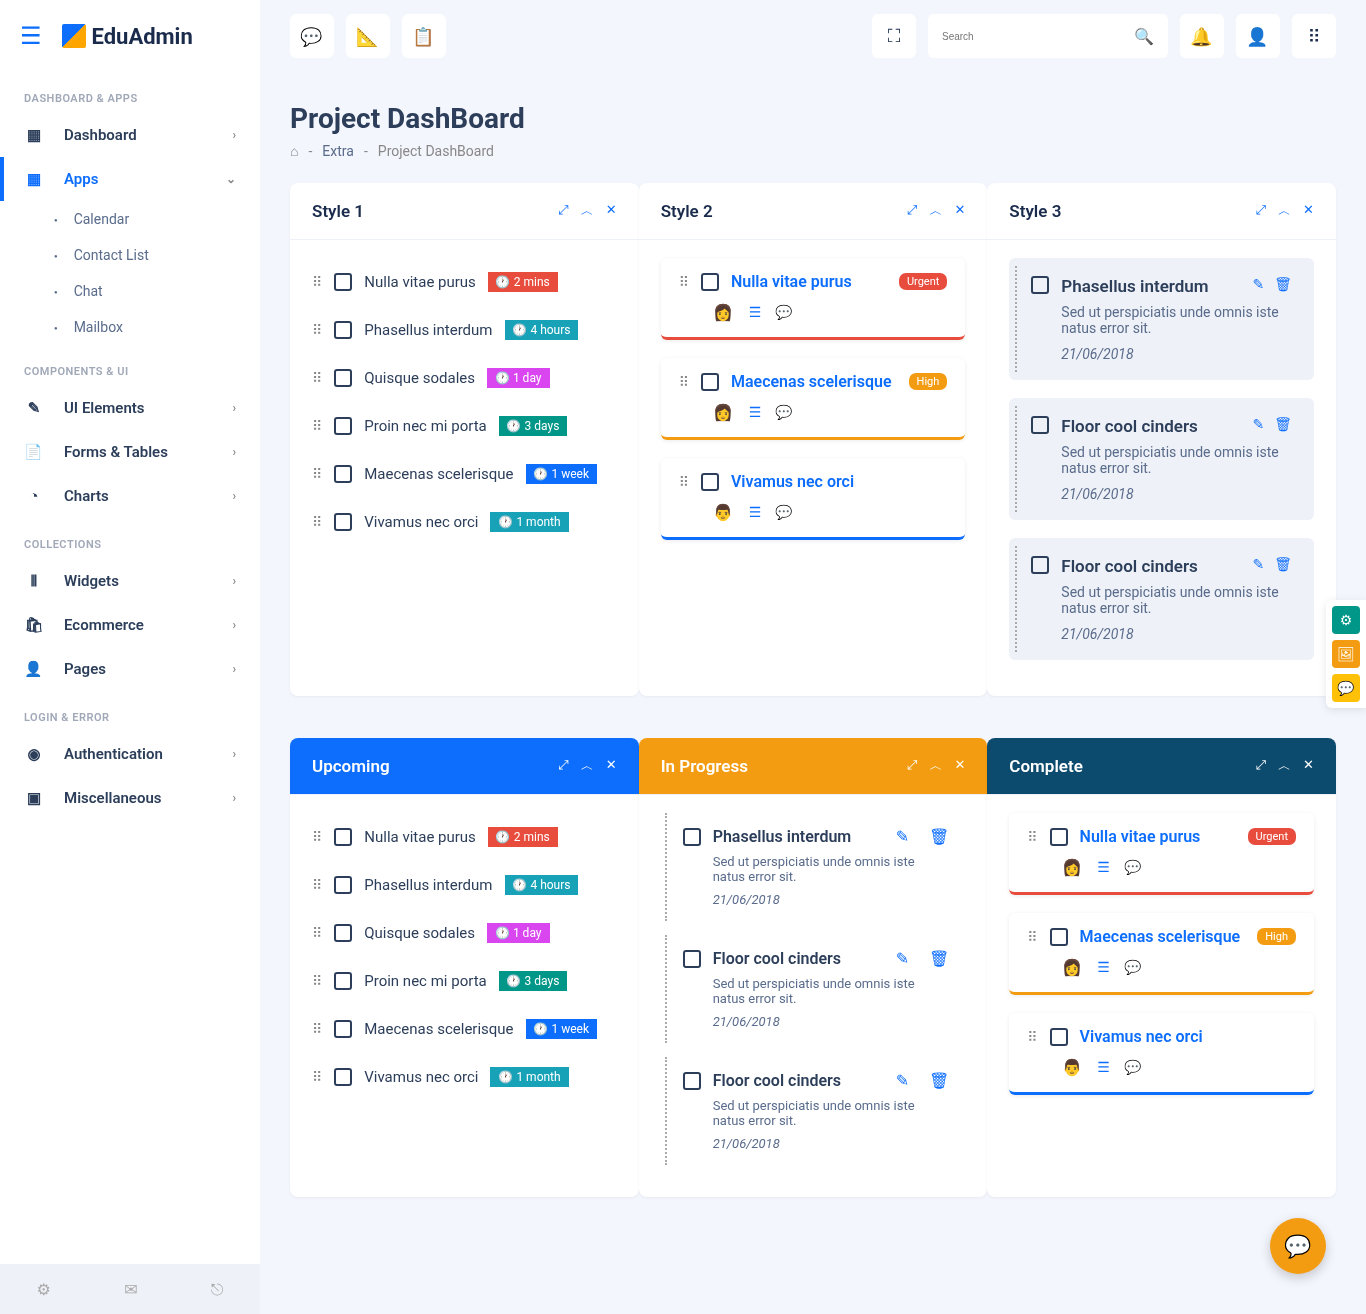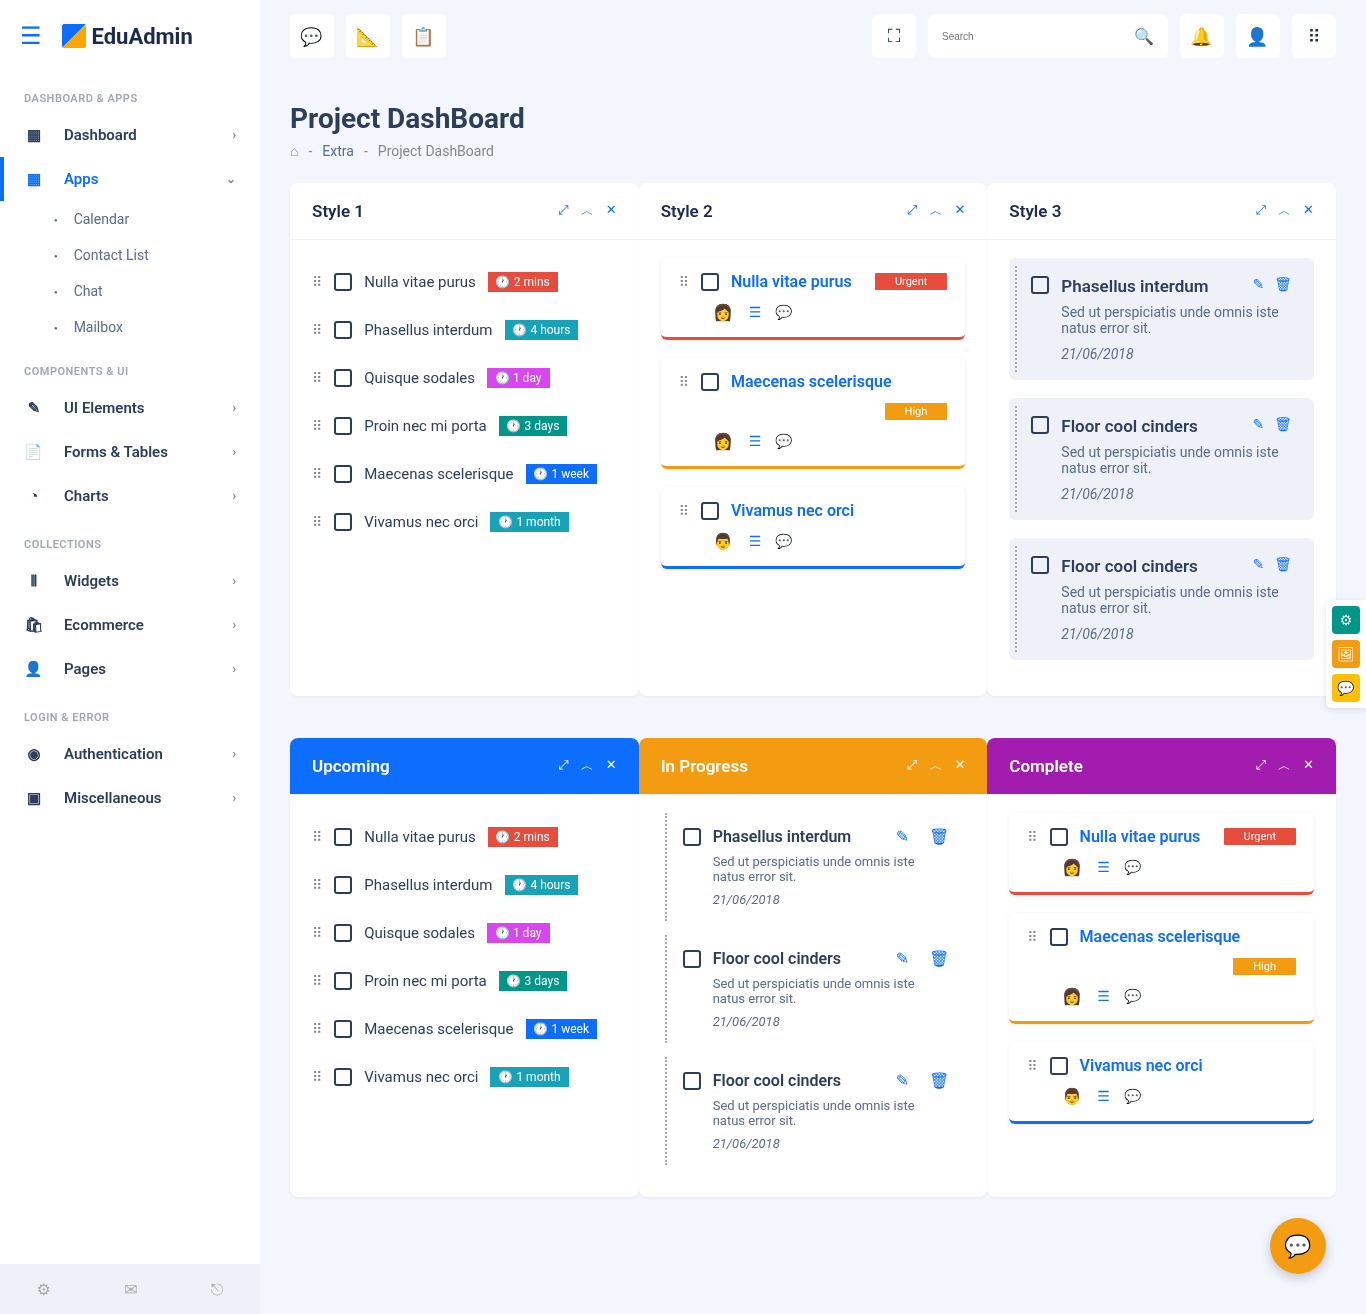--- a/index.html
+++ b/index.html
@@ -27,21 +27,21 @@
 .sub-bullet { font-size: 6px; }
 .main { margin-left: 260px; margin-top: 72px; padding: 30px; }
 .page-title { font-size: 28px; font-weight: 700; color: #2c3e5a; margin-bottom: 8px; }
 .breadcrumb { display: flex; align-items: center; gap: 10px; font-size: 14px; color: #888; margin-bottom: 24px; }
 .breadcrumb a { color: #5a6c8c; text-decoration: none; }
 .cards-row { display: flex; margin-bottom: 42px; }
 .card { background: #fff; border-radius: 8px; flex: 1; box-shadow: 0 1px 3px rgba(0,0,0,0.05); }
 .card-header { display: flex; align-items: center; padding: 18px 22px; border-bottom: 1px solid #eef1f7; }
 .card-header.blue { background: #0d6efd; color: #fff; border-radius: 8px 8px 0 0; }
 .card-header.orange { background: #f39c12; color: #fff; border-radius: 8px 8px 0 0; }
-.card-header.green { background: #a21caf; color: #fff; border-radius: 8px 8px 0 0; }
+.card-header.green { background: #0c4a6e; color: #fff; border-radius: 8px 8px 0 0; }
 .card-title { font-size: 17px; font-weight: 600; flex: 1; }
 .card-tools { display: flex; gap: 12px; font-size: 13px; }
 .card-tools span { cursor: pointer; }
 .card-header.blue .card-tools, .card-header.orange .card-tools, .card-header.green .card-tools { color: #fff; }
 .card-header .card-tools { color: #0d6efd; }
 .card-body { padding: 18px 22px; }
 .task-row { display: flex; align-items: center; padding: 14px 0; gap: 12px; flex-wrap: wrap; }
 .drag { color: #888; cursor: move; font-size: 14px; }
 .chk { width: 18px; height: 18px; border: 2px solid #2c3e5a; border-radius: 3px; cursor: pointer; flex-shrink: 0; }
 .task-text { font-size: 15px; color: #2c3e5a; }
@@ -50,21 +50,21 @@
 .badge.cyan { background: #17a2b8; }
 .badge.orange { background: #d946ef; }
 .badge.green { background: #009688; }
 .badge.blue { background: #0d6efd; }
 .todo-card { background: #fff; border-radius: 6px; padding: 14px 18px; margin-bottom: 18px; box-shadow: 0 1px 4px rgba(0,0,0,0.08); border-bottom: 3px solid transparent; }
 .todo-card.u-red { border-bottom-color: #e74c3c; }
 .todo-card.u-orange { border-bottom-color: #f39c12; }
 .todo-card.u-blue { border-bottom-color: #0d6efd; }
 .todo-head { display: flex; align-items: center; gap: 12px; margin-bottom: 10px; flex-wrap: wrap; }
 .todo-title { color: #0d6efd; font-size: 16px; font-weight: 600; }
-.pill { font-size: 11px; padding: 2px 20px; border-radius: 1px; color: #fff; margin-left: auto; }
+.pill { font-size: 11px; padding: 2px 8px; border-radius: 7px; color: #fff; margin-left: auto; }
 .pill.red { background: #e74c3c; }
 .pill.orange { background: #f39c12; }
 .todo-meta { display: flex; align-items: center; gap: 14px; padding-left: 34px; }
 .avatar { width: 22px; height: 22px; border-radius: 50%; font-size: 16px; display: flex; align-items: center; justify-content: center; }
 .meta-icon { color: #0d6efd; font-size: 14px; }
 .style3-card { background: #eef1f7; border-radius: 6px; padding: 18px 22px; margin-bottom: 18px; position: relative; }
 .style3-card::before { content: ''; position: absolute; left: 6px; top: 8px; bottom: 8px; border-left: 2px dotted #aaa; }
 .style3-head { display: flex; align-items: flex-start; gap: 12px; margin-bottom: 8px; }
 .style3-title { font-size: 17px; font-weight: 600; color: #2c3e5a; flex: 1; }
 .style3-actions { display: flex; gap: 10px; color: #0d6efd; font-size: 14px; }

